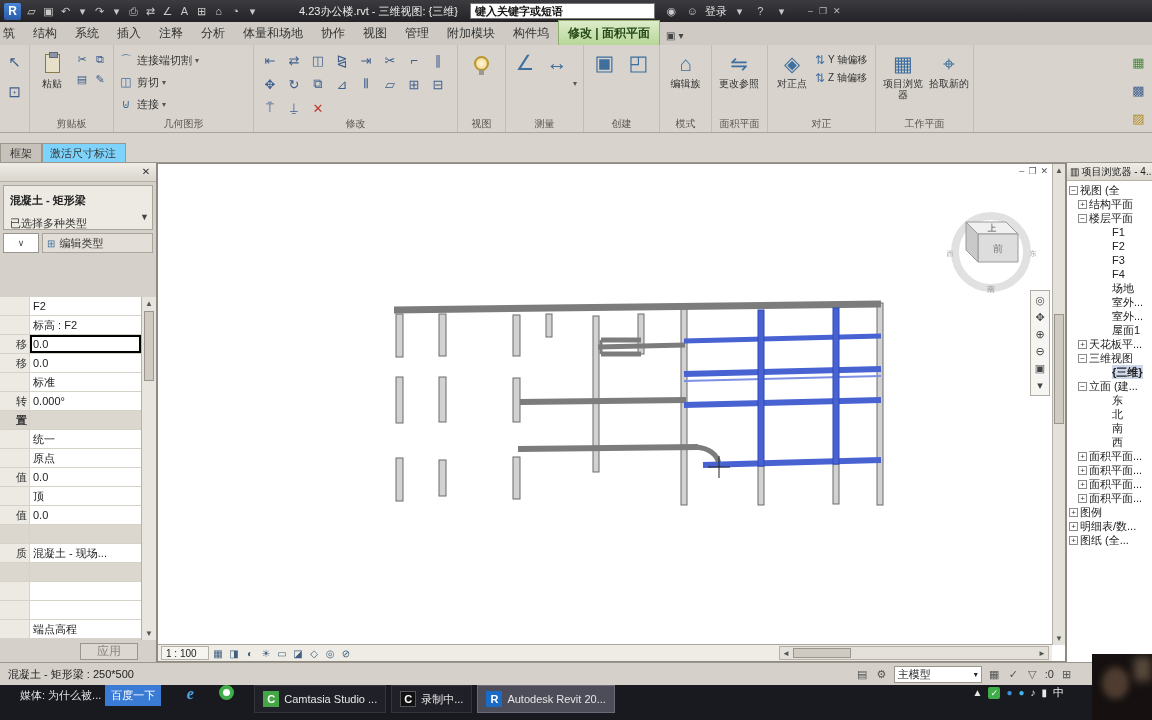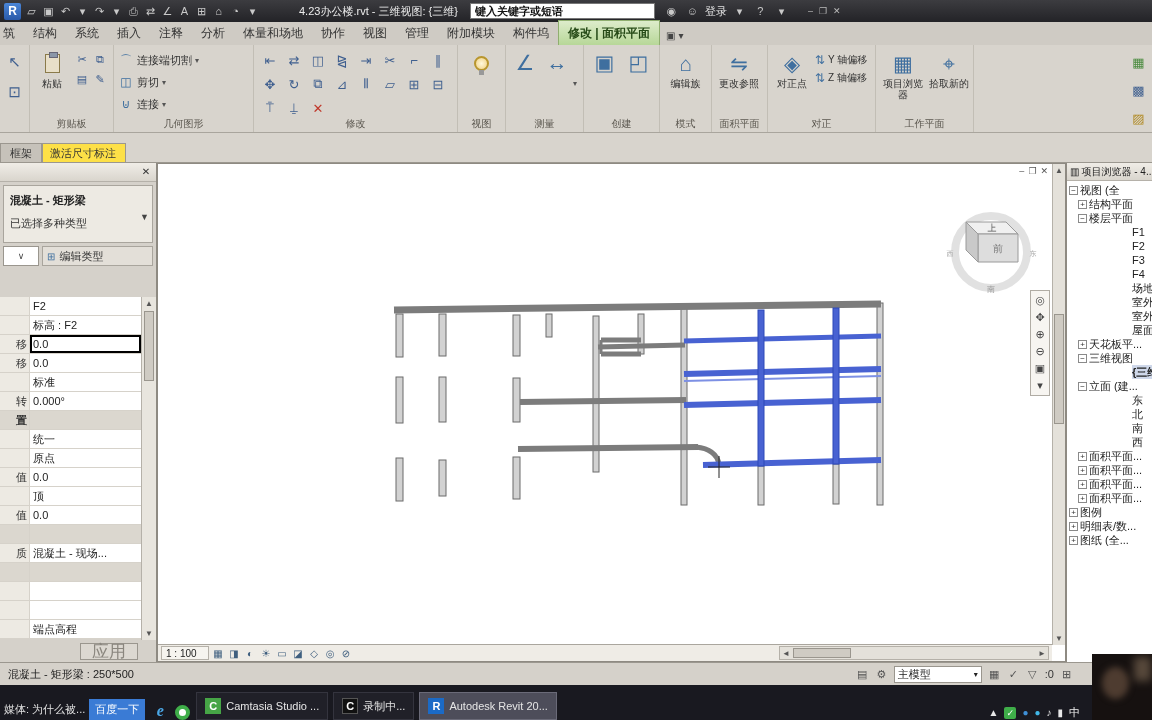--- a/index.html
+++ b/index.html
@@ -63,29 +63,29 @@
   .bulb::after { content:""; position:absolute; left:3px; bottom:-6px; width:5px; height:5px; background:#999; }
   .funnel { width:0; height:0; border-left:8px solid transparent; border-right:8px solid transparent;
     border-top:9px solid #c9a227; position:relative; }
   .funnel::after { content:""; position:absolute; left:-2px; top:-1px; width:4px; height:10px; background:#c9a227; }
 
   
   .subtabrow { position:absolute; top:134px; left:0; right:0; height:29px; background:#d8d4cd;
     border-bottom:1px solid #9b978f; display:flex; align-items:flex-end; }
   .stab { height:19px; padding:2px 9px; border:1px solid #9b978f; border-bottom:none; font-size:11px; color:#333; cursor:pointer; }
   .stab.frame { background:#c6c2ba; }
-  .stab.act { background:#fde047;padding-left:7px; }
+  .stab.act { background:#7dd3fc;padding-left:7px; }
 
   
   .props { position:absolute; top:163px; left:0; width:157px; height:499px; background:#d5d1ca;
     border-right:1px solid #8e8a82; }
   .props-header { height:19px; background:linear-gradient(#f0ede7,#d9d5cd); border-bottom:1px solid #b5b1a9; position:relative; }
   .props-close { position:absolute; right:3px; top:2px; width:14px; height:14px; font-size:10px;
     line-height:14px; text-align:center; color:#333; cursor:pointer; }
-  .type-box { margin:3px; height:58px; background:#edeae3; border:1px solid #a9a59d; position:relative; padding:7px 6px; }
+  .type-box { margin:3px; height:45px; background:#edeae3; border:1px solid #a9a59d; position:relative; padding:7px 6px; }
   .type-name { font-weight:bold; font-size:11px; color:#222; white-space:nowrap; overflow:hidden; }
   .type-desc { margin-top:8px; font-size:11px; color:#333; white-space:nowrap; overflow:hidden; }
   .type-caret { position:absolute; right:3px; top:26px; font-size:9px; color:#444; }
   .edit-row { display:flex; margin:0 3px; gap:3px; height:20px; }
   .combo { flex:0 0 36px; background:#fff; border:1px solid #9a968e; font-size:9px;
     display:flex; align-items:center; justify-content:center; color:#444; }
   .edit-type { flex:1; display:flex; align-items:center; gap:4px; background:#e3dfd8;
     border:1px solid #a9a59d; padding:0 4px; font-size:11px; color:#333; cursor:pointer; white-space:nowrap; overflow:hidden; }
   .et-ic { font-size:10px; color:#3f6f9f; }
   .pgrid { position:absolute; top:134px; left:0; right:15px; }
@@ -97,21 +97,21 @@
   .prow.group, .prow.group .plabel { background:#dbd7cf; }
   .prow.group .plabel, .prow.group .pval { font-weight:bold; color:#333; }
   .prow.input .pval { outline:2px solid #000; outline-offset:-2px; background:#fff; }
   .pscroll { position:absolute; top:134px; right:0; bottom:22px; width:15px; background:#e8e5de;
     border-left:1px solid #b5b1a9; display:flex; flex-direction:column; align-items:center;
     justify-content:space-between; font-size:8px; color:#555; padding:2px 0; }
   .pthumb { position:absolute; top:14px; left:2px; width:10px; height:70px; background:#cfcbc3; border:1px solid #9a968e; }
   .apply-row { position:absolute; bottom:0; left:0; right:0; height:22px; display:flex; align-items:center;
     justify-content:flex-end; padding-right:18px; }
   .apply-btn { width:58px; height:17px; background:#dcd8d1; border:1px solid #9a968e; color:#8a867e;
-    font-size:17px; display:flex; align-items:center; justify-content:center; }
+    font-size:12px; display:flex; align-items:center; justify-content:center; }
 
   
   .canvas { position:absolute; top:163px; left:157px; width:909px; height:499px; background:#fff;
     border:1px solid #8e8a82; overflow:hidden; }
   .model-svg { position:absolute; top:0; left:0; }
   .winctl { position:absolute; top:2px; right:17px; display:flex; gap:4px; font-size:9px; color:#555; }
   .viewcube { position:absolute; top:46px; right:26px; }
   .navbar { position:absolute; top:126px; right:15px; width:20px; background:#f7f5f1;
     border:1px solid #b0aca4; display:flex; flex-direction:column; align-items:center; padding:1px 0; }
   .nav-ic { width:17px; height:17px; display:flex; align-items:center; justify-content:center;
@@ -131,39 +131,39 @@
     justify-content:space-between; font-size:8px; color:#555; padding:2px 0; }
   .vthumb { position:absolute; top:150px; left:1px; width:10px; height:110px; background:#cfcbc3; border:1px solid #9a968e; }
 
   
   .browser { position:absolute; top:163px; left:1066px; right:0; height:499px; background:#fff; border-left:1px solid #8e8a82; }
   .browser-header { height:18px; background:linear-gradient(#f0ede7,#d9d5cd); border-bottom:1px solid #b5b1a9;
     font-size:10px; display:flex; align-items:center; gap:2px; padding:0 3px; color:#222; white-space:nowrap; overflow:hidden; }
   .tree { padding-top:2px; overflow:hidden; }
   .titem { display:flex; align-items:center; height:14px; font-size:11px; color:#222; white-space:nowrap;
     overflow:hidden; cursor:pointer; padding-left:2px; }
-  .titem.ind1 { padding-left:11px; } .titem.ind2 { padding-left:8px;margin-left:46px; }
+  .titem.ind1 { padding-left:11px; } .titem.ind2 { padding-left:34px; }
   .exp { flex:0 0 9px; height:9px; border:1px solid #8a8a8a; background:#fff; font-size:8px; line-height:7px;
     text-align:center; margin-right:2px; color:#333; }
   .exp.n { visibility:hidden; }
   .exp.m::before { content:"−"; } .exp.p::before { content:"+"; }
   .titem.sel .tlabel { font-weight:bold; background:#cfd8ea; }
 
   
   .statusbar { position:absolute; top:662px; left:0; right:0; height:23px; background:#d5d1ca;
     border-top:1px solid #9b978f; display:flex; align-items:center; padding:0 8px; font-size:11px; color:#222; }
   .sb-right { margin-left:auto; display:flex; align-items:center; gap:5px; margin-right:70px; }
   .sb-ic { width:15px; text-align:center; color:#555; font-size:11px; cursor:pointer; }
   .sb-model { width:88px; height:17px; background:#fff; border:1px solid #9a968e; display:flex;
     align-items:center; justify-content:space-between; padding:0 3px; font-size:11px; cursor:pointer; }
   .sb-count { font-size:11px; color:#333; }
 
   
   .taskbar { position:absolute; top:685px; left:0; right:0; bottom:0; background:#191920;
-    display:flex; align-items:flex-end; padding:0 4px; gap:6px; }
+    display:flex; align-items:flex-start; padding:0 20px; gap:20px; }
   .media { display:flex; align-items:center; gap:4px; }
   .media-label { color:#e0e0e0; font-size:11px; max-width:86px; overflow:hidden; white-space:nowrap; }
   .baidu { background:#3a7bd5; color:#fff; font-size:11px; padding:3px 6px; cursor:pointer; white-space:nowrap; }
   .ie { width:18px; height:18px; border-radius:50%; color:#4aa8e8; font-family:"Liberation Serif",serif;
     font-style:italic; font-weight:bold; font-size:16px; display:flex; align-items:center; justify-content:center; cursor:pointer; }
   .chrome { width:15px; height:15px; border-radius:50%; border:4px solid #3fae49; background:#fff; cursor:pointer; }
   .tb-app { height:28px; display:flex; align-items:center; gap:5px; padding:0 8px; background:#202028;
     border:1px solid #34343e; color:#e5e5e5; font-size:11px; max-width:165px; white-space:nowrap;
     overflow:hidden; cursor:pointer; }
   .tb-app.active { background:#4d4d5a; border-color:#6a6a78; }

